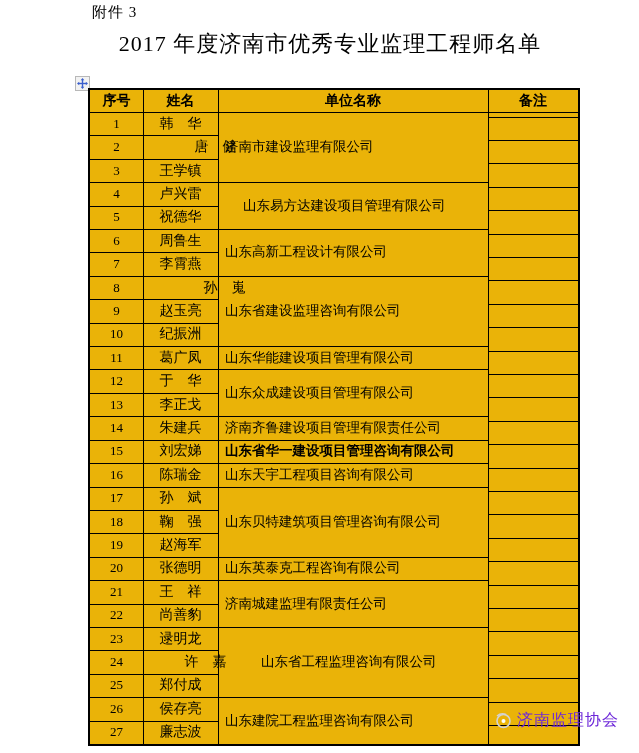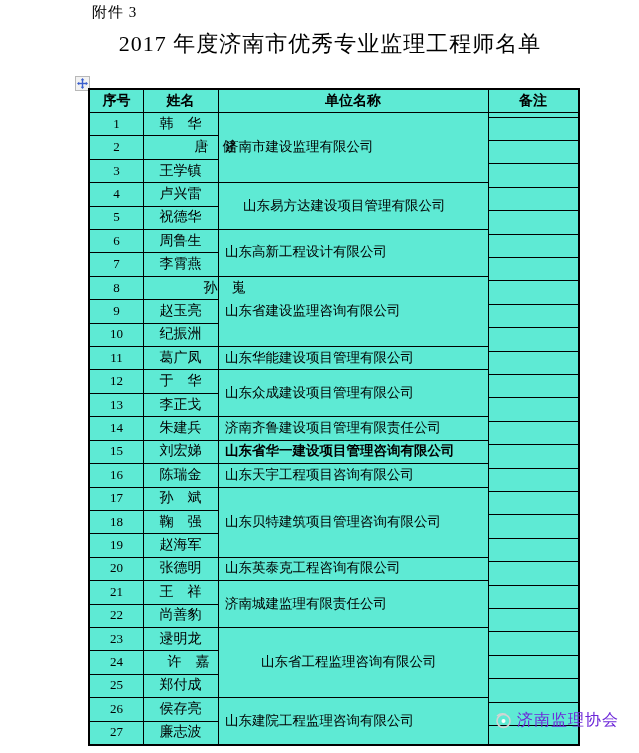--- a/index.html
+++ b/index.html
@@ -15,21 +15,21 @@
     position:absolute;left:0;top:29px;width:660px;text-align:center;
     font-size:22px;letter-spacing:1px;
   }
   .move-handle{
     position:absolute;left:75px;top:76px;width:15px;height:15px;
     border:1px solid #b8b8b8;background:#f2f2f2;box-sizing:border-box;
     display:flex;align-items:center;justify-content:center;cursor:move;
   }
   .table-wrap{
     position:absolute;left:88px;top:88px;width:492px;height:658px;
-    border:2px solid #000;box-sizing:border-box;background:#5eead4;z-index:1;
+    border:2px solid #000;box-sizing:border-box;background:#eab308;z-index:1;
   }
   .vline,.hline{position:absolute;background:#000;}
   .vline{width:1px;}
   .hline{height:1px;}
   .cell{
     position:absolute;display:flex;align-items:center;justify-content:center;
     font-size:14px;white-space:nowrap;overflow:visible;
   }
   .cell.serial{font-size:13px;}
   .cell.header{font-weight:bold;font-size:14px;}
@@ -157,21 +157,21 @@
     <div class="hline" style="left: 0px; top: 514px; width: 128px;"></div>
     <div class="cell serial" style="left: 0px; top: 513.556px; width: 53px; height: 23.4074px;">22</div>
     <div class="cell" style="left: 53px; top: 513.556px; width: 75px; height: 23.4074px;">尚善豹</div>
     <div class="hline" style="left: 398px; top: 518px; width: 90px;"></div>
     <div class="hline" style="left: 0px; top: 537px; width: 128px;"></div>
     <div class="cell serial" style="left: 0px; top: 536.963px; width: 53px; height: 23.4074px;">23</div>
     <div class="cell" style="left: 53px; top: 536.963px; width: 75px; height: 23.4074px;">逯明龙</div>
     <div class="hline" style="left: 398px; top: 541px; width: 90px;"></div>
     <div class="hline" style="left: 0px; top: 560px; width: 128px;"></div>
     <div class="cell serial" style="left: 0px; top: 560.37px; width: 53px; height: 23.4074px;">24</div>
-    <div class="cell" style="left: 53px; top: 560.37px; width: 75px; height: 23.4074px; padding-left: 8px;">许　嘉</div>
+    <div class="cell" style="left: 70px; top: 560.37px; width: 75px; height: 23.4074px; padding-left: 8px;">许　嘉</div>
     <div class="hline" style="left: 398px; top: 565px; width: 90px;"></div>
     <div class="hline" style="left: 0px; top: 584px; width: 128px;"></div>
     <div class="cell serial" style="left: 0px; top: 583.778px; width: 53px; height: 23.4074px;">25</div>
     <div class="cell" style="left: 53px; top: 583.778px; width: 75px; height: 23.4074px;">郑付成</div>
     <div class="hline" style="left: 398px; top: 588px; width: 90px;"></div>
     <div class="hline" style="left: 0px; top: 607px; width: 128px;"></div>
     <div class="cell serial" style="left: 0px; top: 607.185px; width: 53px; height: 23.4074px;">26</div>
     <div class="cell" style="left: 53px; top: 607.185px; width: 75px; height: 23.4074px;">侯存亮</div>
     <div class="hline" style="left: 398px; top: 612px; width: 90px;"></div>
     <div class="hline" style="left: 0px; top: 631px; width: 128px;"></div>

